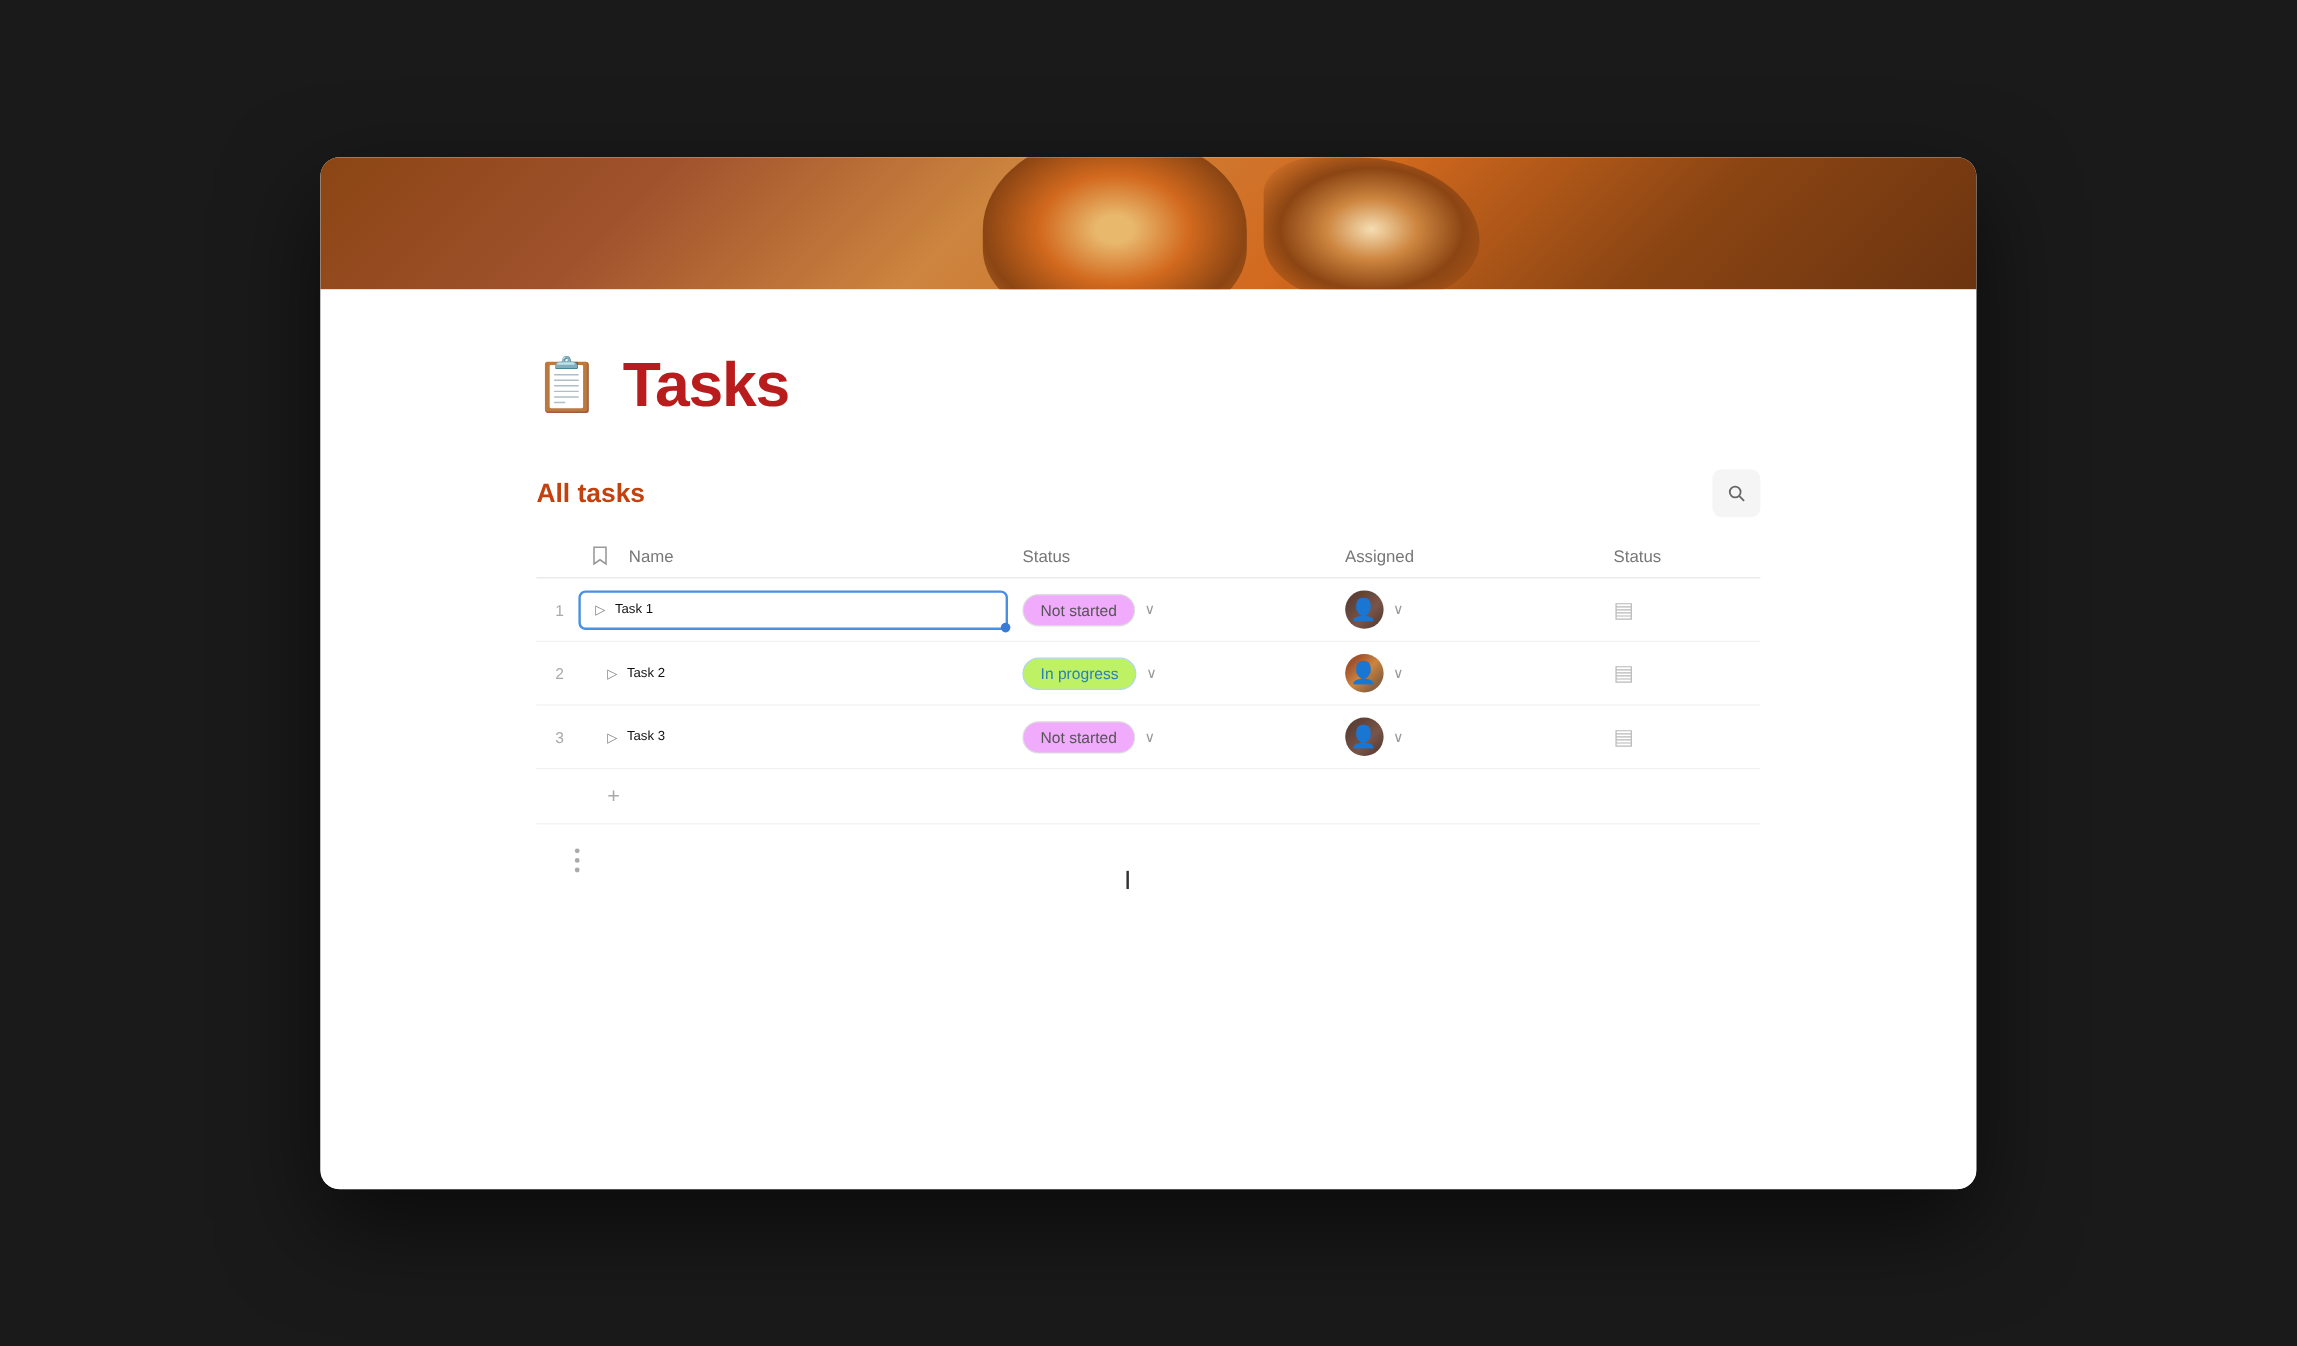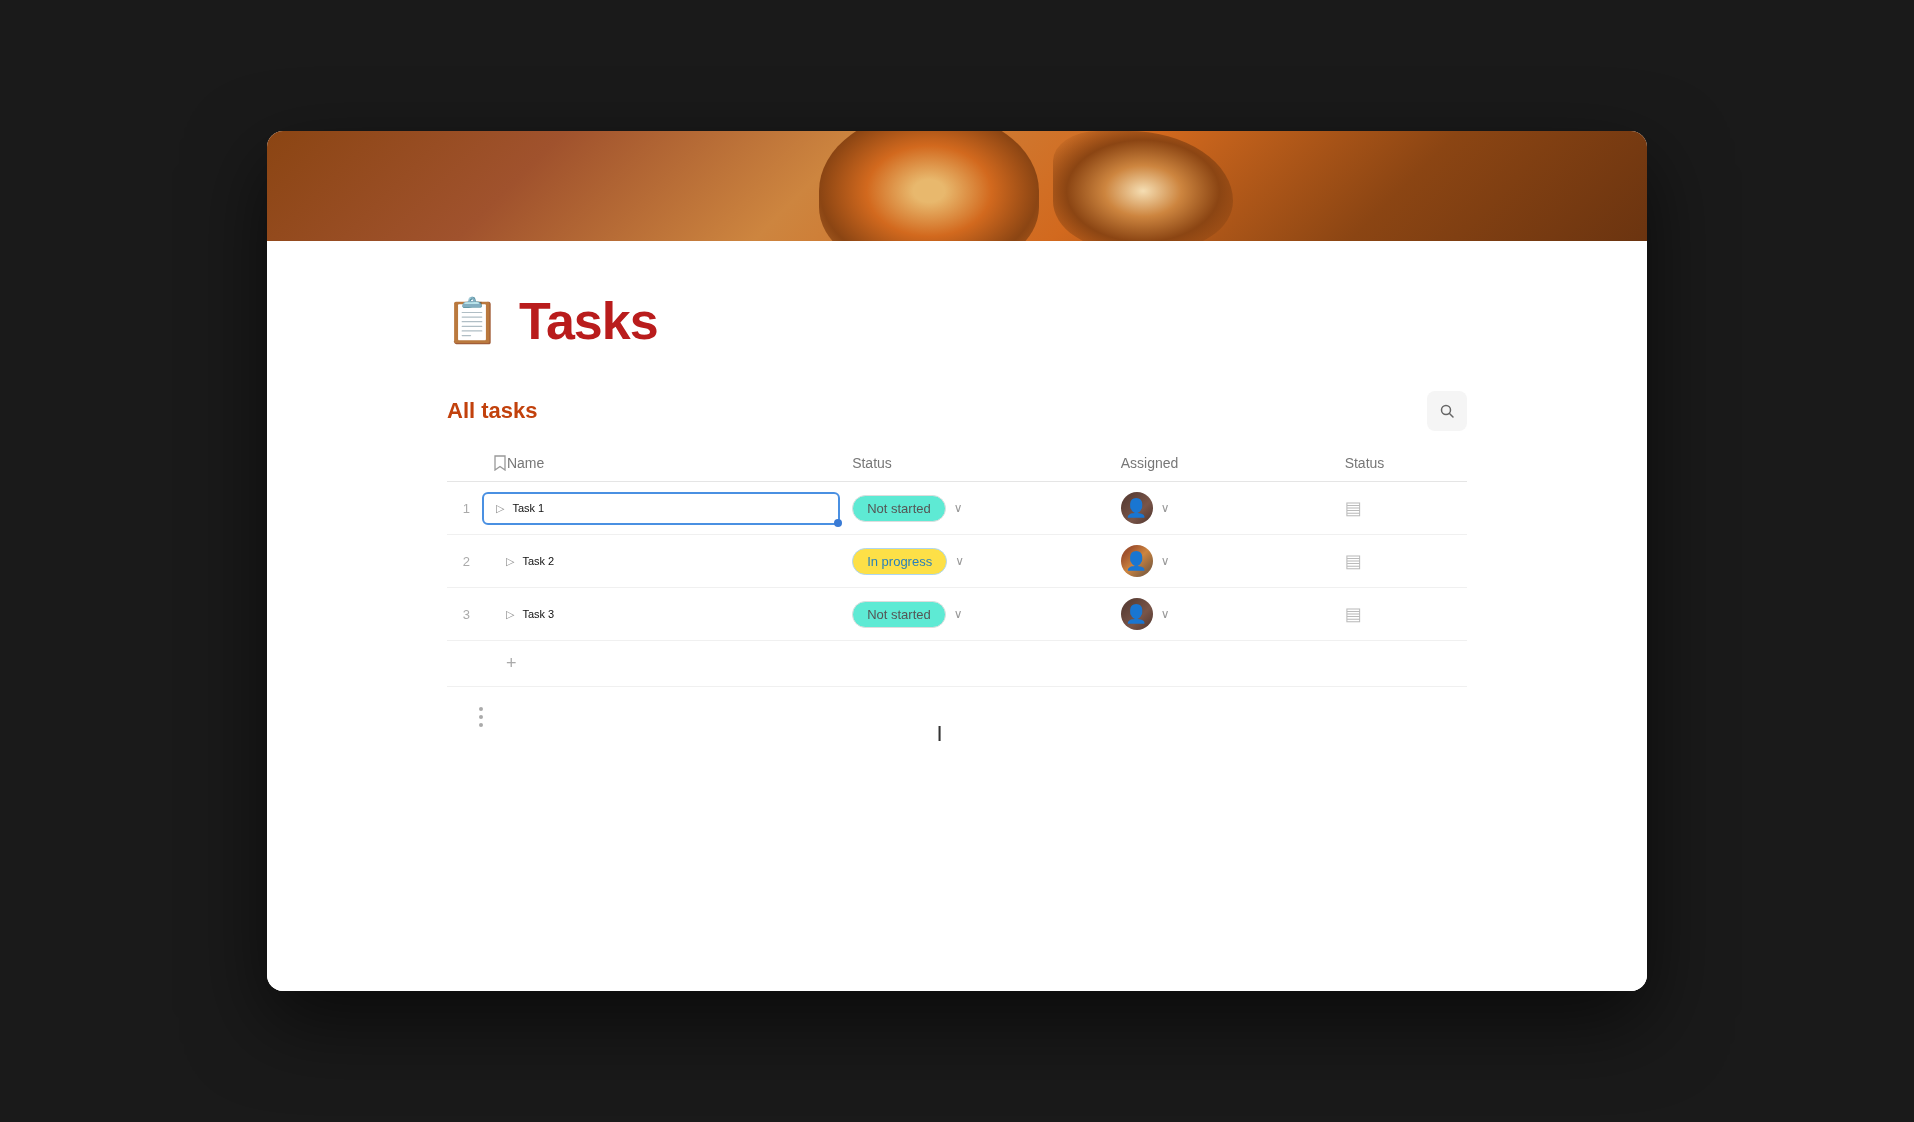--- a/index.html
+++ b/index.html
@@ -131,21 +131,21 @@
     }
 
     .col-name { width: 320px; }
     .col-status { width: 240px; }
     .col-assigned { width: 200px; }
     .col-notes { width: 120px; }
 
     .th-name-inner {
       display: flex;
       align-items: center;
-      gap: 1px;
+      gap: 18px;
     }
 
     .tasks-table tbody tr {
       border-bottom: 1px solid #f0f0f0;
       position: relative;
     }
 
     .tasks-table td {
       padding: 10px 12px;
       vertical-align: middle;
@@ -195,25 +195,25 @@
 
     .status-badge {
       display: inline-flex;
       align-items: center;
       padding: 5px 14px;
       border-radius: 20px;
       font-size: 13px;
       font-weight: 500;
       border: 1.5px solid #ddd;
       color: #555;
-      background: #5eead4;
+      background: #f0abfc;
     }
 
     .status-badge.in-progress {
-      background: #fde047;
+      background: #bef264;
       border-color: #AED6F1;
       color: #2980B9;
     }
 
     .status-cell {
       display: flex;
       align-items: center;
       gap: 8px;
     }
 

